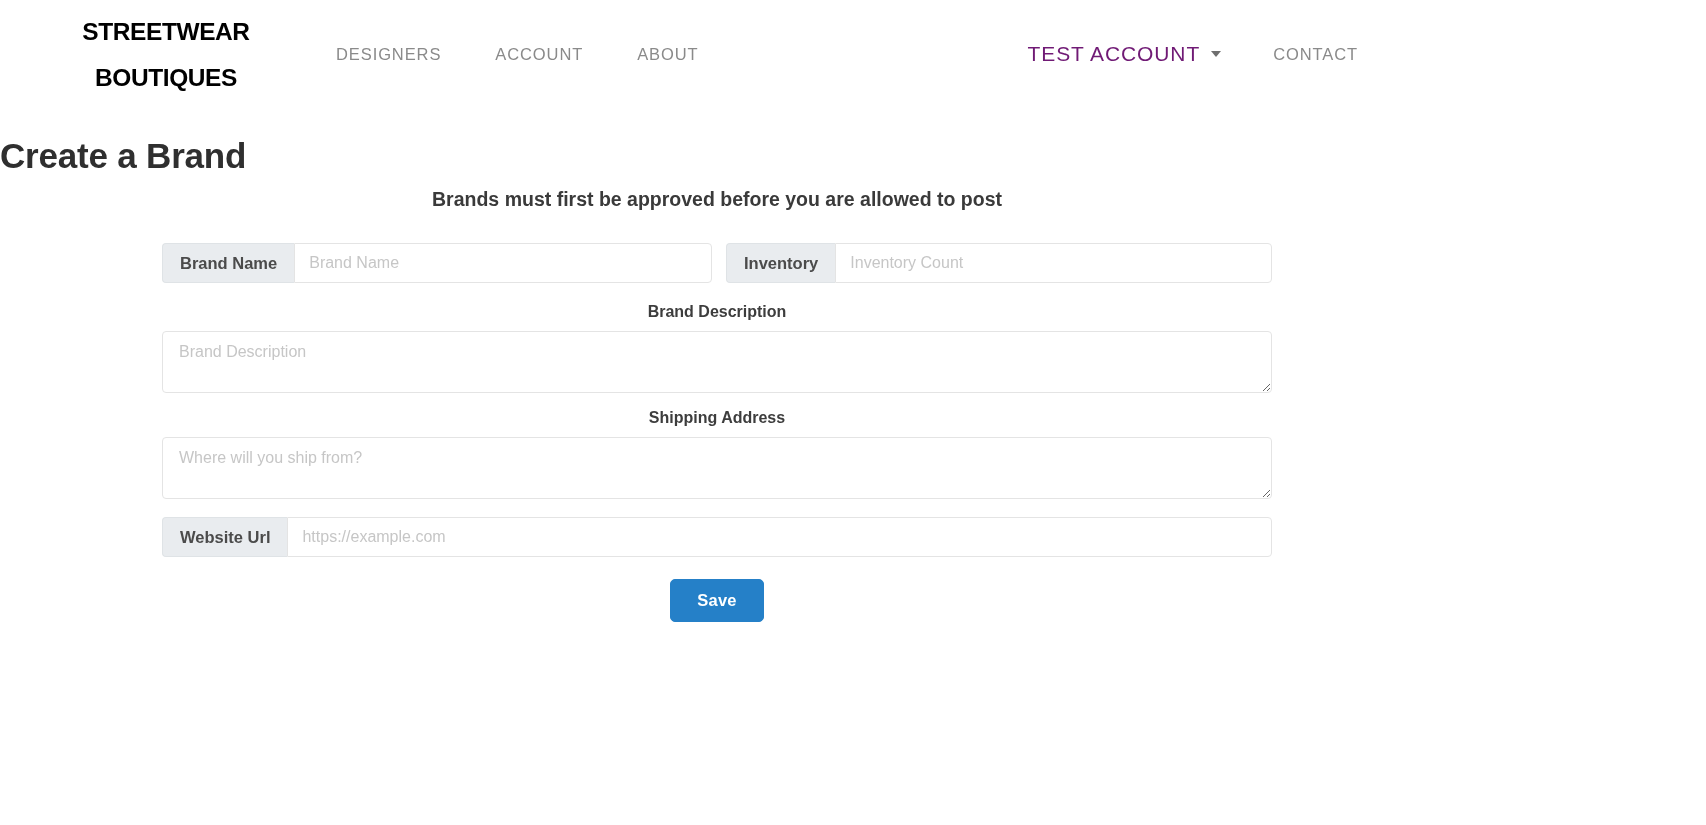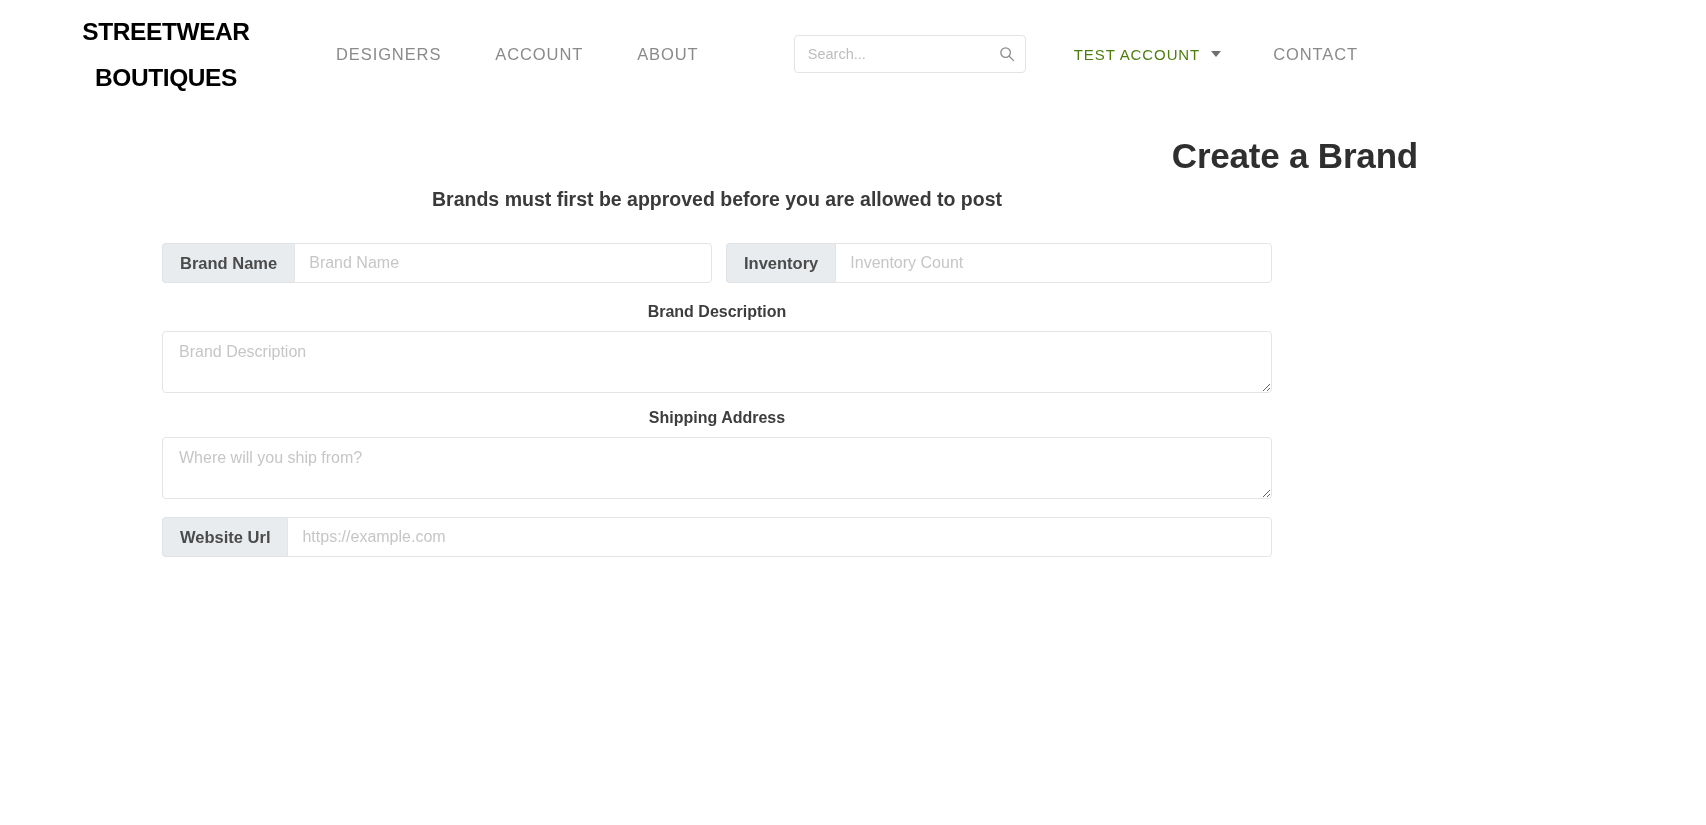--- a/index.html
+++ b/index.html
@@ -68,22 +68,22 @@
     position: absolute;
     right: 11px; top: 50%;
     transform: translateY(-50%);
     width: 16px; height: 16px;
     color: #8d8d8d;
     display: flex; align-items: center; justify-content: center;
   }
 
   .nav-right { display: flex; align-items: center; }
   .account-link {
-    color: #4d7c0f;
-    font-size: 15px;
+    color: #701a75;
+    font-size: 21px;
     letter-spacing: 0.9px;
     text-decoration: none;
     display: flex; align-items: center;
     padding: 6px 10px;
     white-space: nowrap;
   }
   .caret {
     display: inline-block;
     margin-left: 11px;
     width: 0; height: 0;
@@ -97,21 +97,21 @@
     letter-spacing: 0.9px;
     text-decoration: none;
     padding: 6px 14px;
     margin-left: 28px;
     white-space: nowrap;
   }
 
   
   .main { padding-top: 10px; }
   .page-title {
-    text-align: right;
+    text-align: left;
     font-size: 35px;
     font-weight: bold;
     color: #2f2f2f;
     letter-spacing: -0.2px;
     margin: 0 16px 10px 0;
     padding-top: 18px;
   }
   .page-subtitle {
     text-align: center;
     font-size: 19.5px;
@@ -226,29 +226,20 @@
     </div>
 
     <div class="nav-left">
       <a class="nav-link" href="#">DESIGNERS</a>
       <a class="nav-link" href="#">ACCOUNT</a>
       <a class="nav-link" href="#">ABOUT</a>
     </div>
 
     <div class="spacer"></div>
 
-    <div class="search-wrap">
-      <input class="search-input" type="text" placeholder="Search..." style="">
-      <span class="search-icon">
-        <svg width="16" height="16" viewBox="0 0 16 16" fill="none" stroke="currentColor" stroke-width="1.3">
-          <circle cx="6.6" cy="6.6" r="4.8"></circle>
-          <line x1="10.2" y1="10.2" x2="14.6" y2="14.6" stroke-linecap="round"></line>
-        </svg>
-      </span>
-    </div>
 
     <div class="nav-right">
       <a class="account-link" href="#">
         <span>TEST ACCOUNT</span>
         <span class="caret"></span>
       </a>
       <a class="contact-link" href="#">CONTACT</a>
     </div>
   </div>
 
@@ -284,17 +275,20 @@
       </div>
 
 
       <div class="row-inline row-url">
         <div class="input-group">
           <span class="ig-prefix">Website Url</span>
           <input class="ig-input" type="text" placeholder="https://example.com" style="">
         </div>
       </div>
 
+      <div class="save-row">
+        <button class="save-button" type="submit">Save</button>
+      </div>
 
     </form>
   </div>
 
 </div>
 
 </body></html>

